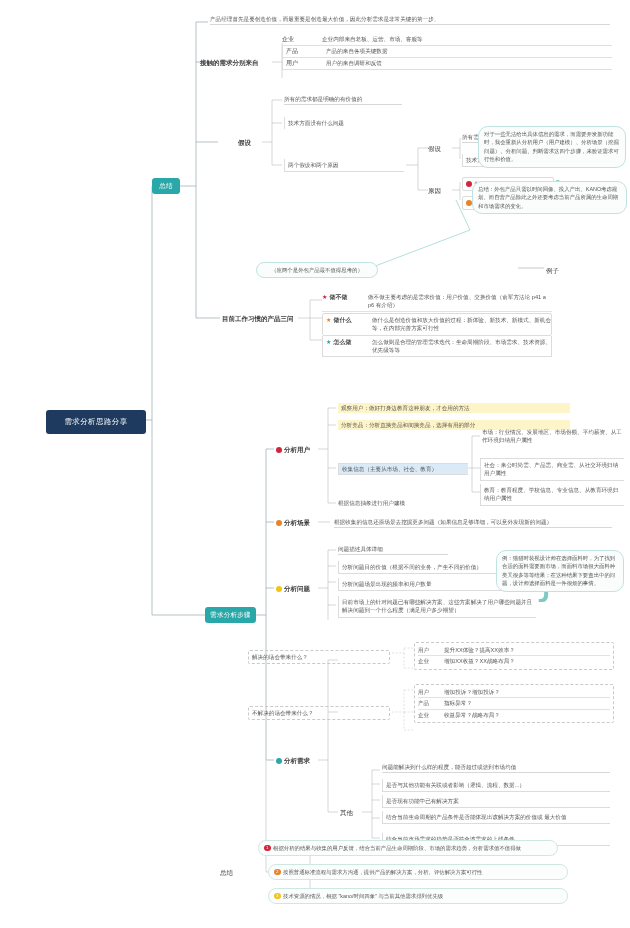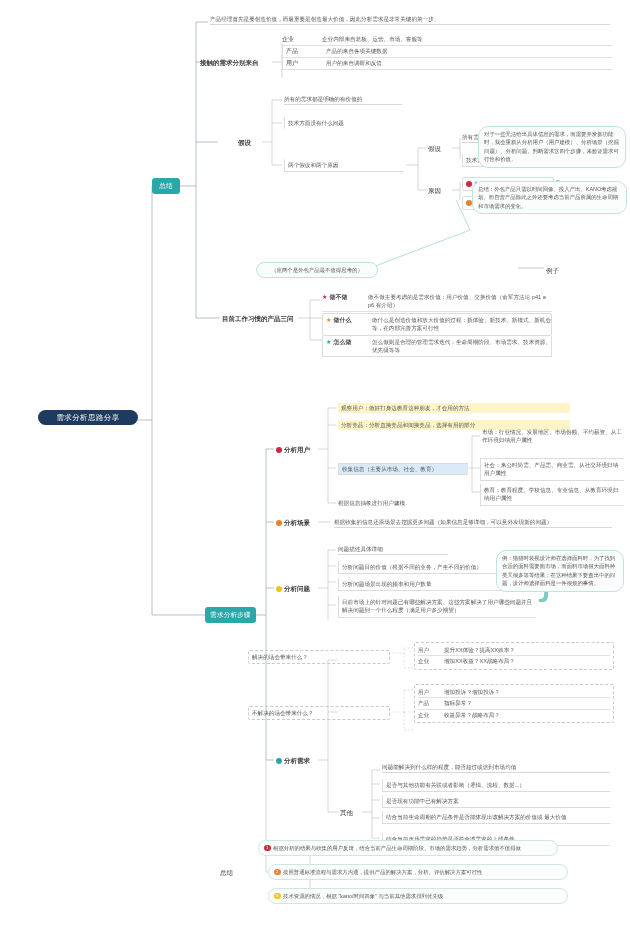--- a/index.html
+++ b/index.html
@@ -188,21 +188,21 @@
       <path d="M372,838 L380,838"></path>
 
       <path d="M300,872 L310,872 L310,852"></path>
       <path d="M310,872 L310,895"></path>
       <path d="M310,852 L318,852"></path>
       <path d="M310,875 L318,875"></path>
       <path d="M310,895 L318,895"></path>
     </g>
   </svg>
 
-  <div class="node root-node" style="left:38px;top:410px;width:100px;height:15px;border-radius:10px;">需求分析思路分享</div>
+  <div class="node root-node" style="left:46px;top:410px;width:100px;height:24px;">需求分析思路分享</div>
 
   <div class="node branch-node" style="left:152px;top:178px;width:28px;height:16px;">总结</div>
 
   <div class="node branch-node" style="left:205px;top:607px;width:51px;height:16px;">需求分析步骤</div>
 
   <div class="node txt txt-u" style="left:210px;top:15px;width:400px;">产品经理首先是要创造价值，而最重要是创造最大价值，因此分析需求是非常关键的第一步。</div>
 
   <div class="node lbl lbl-b" style="left:200px;top:58px;">接触的需求分别来自</div>
   <div class="node" style="left:282px;top:34px;width:330px;">
     <div class="row" style="padding:1px 0;border-bottom:1px solid #e0e0e0;">

